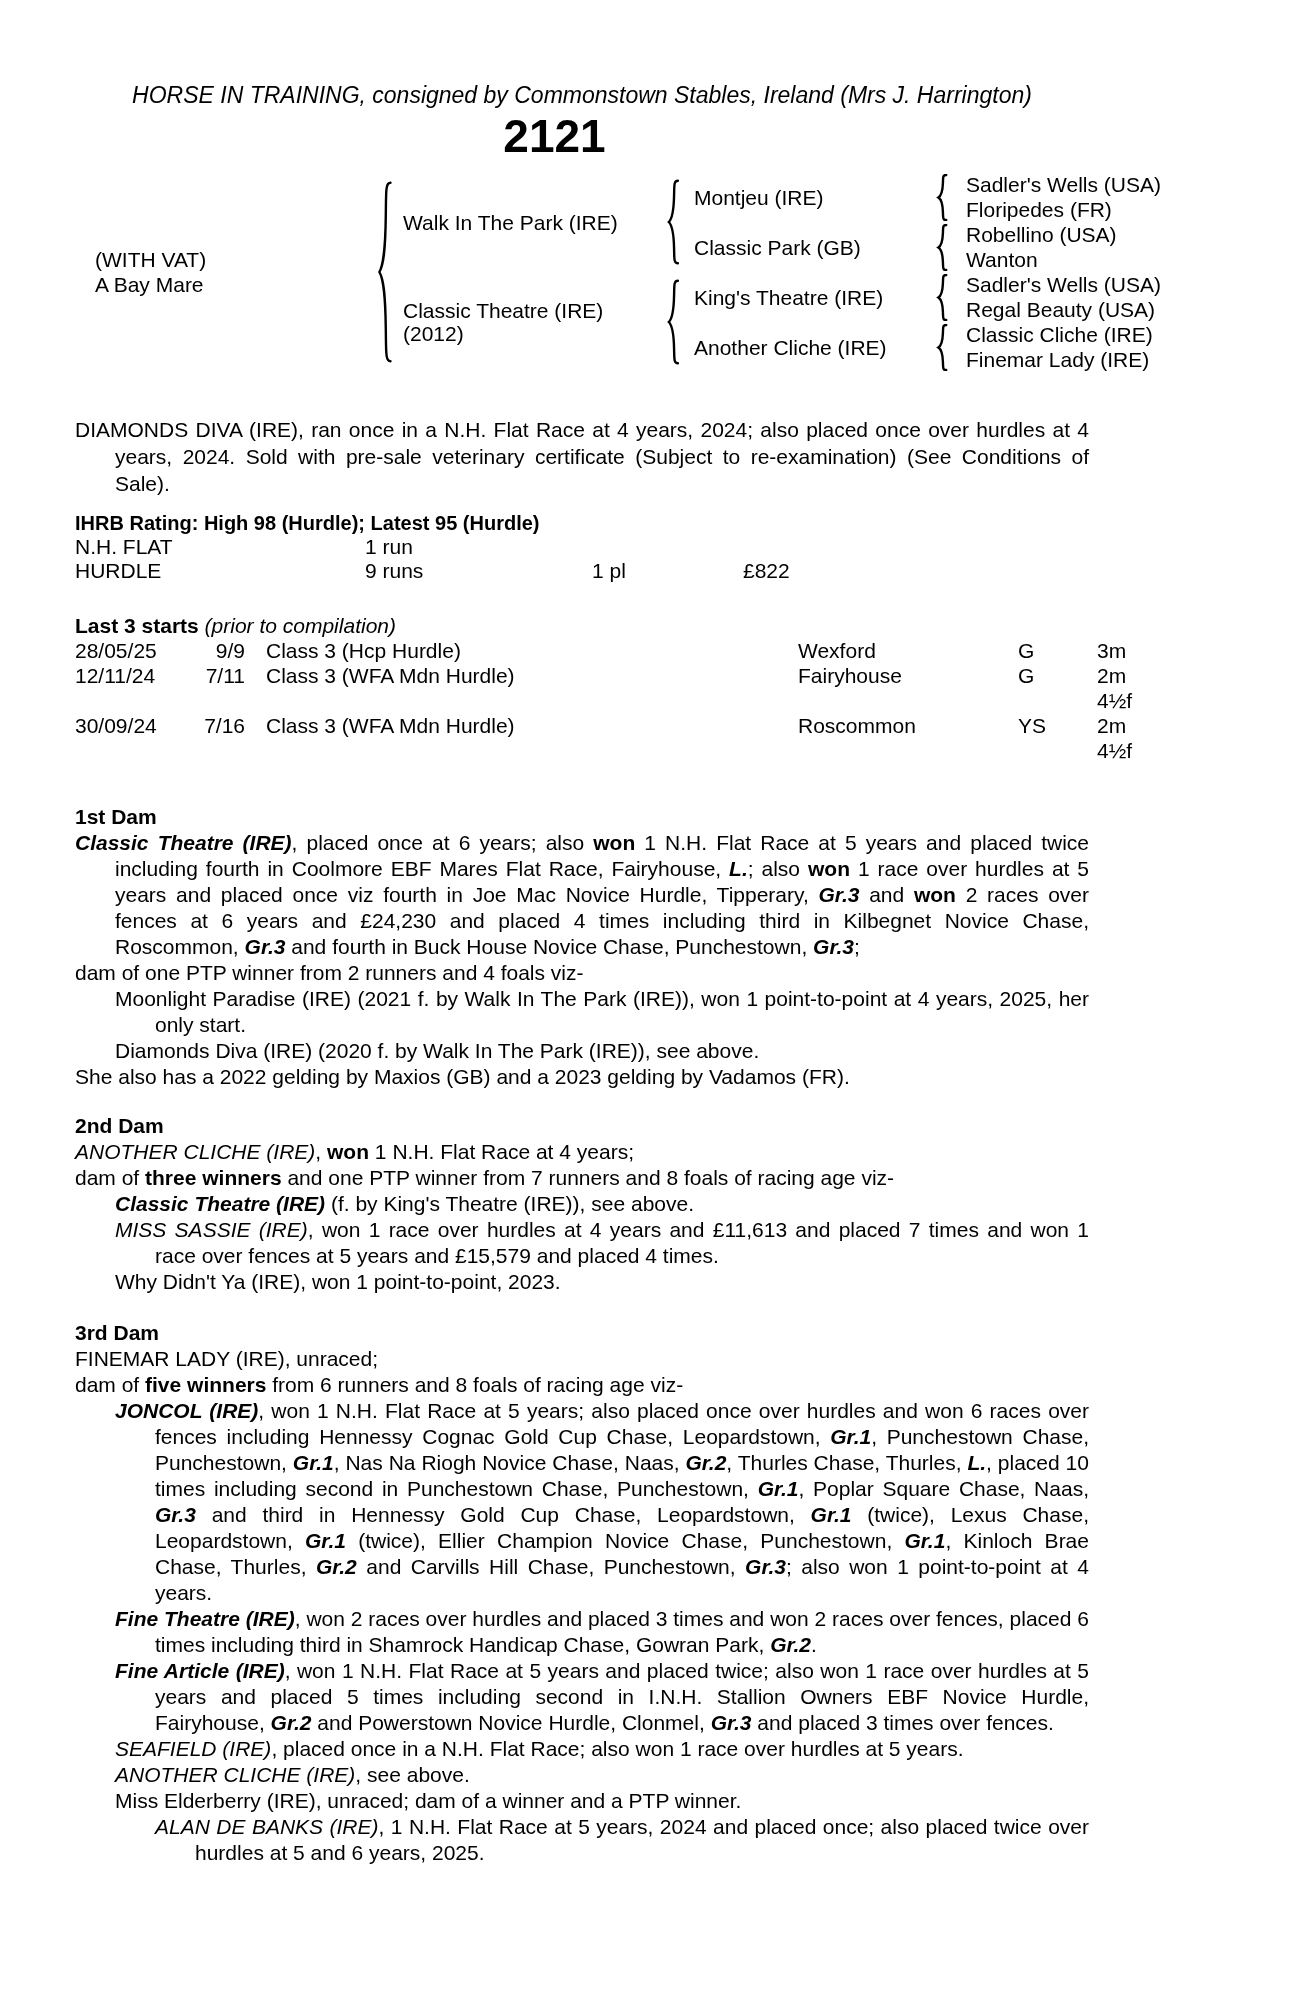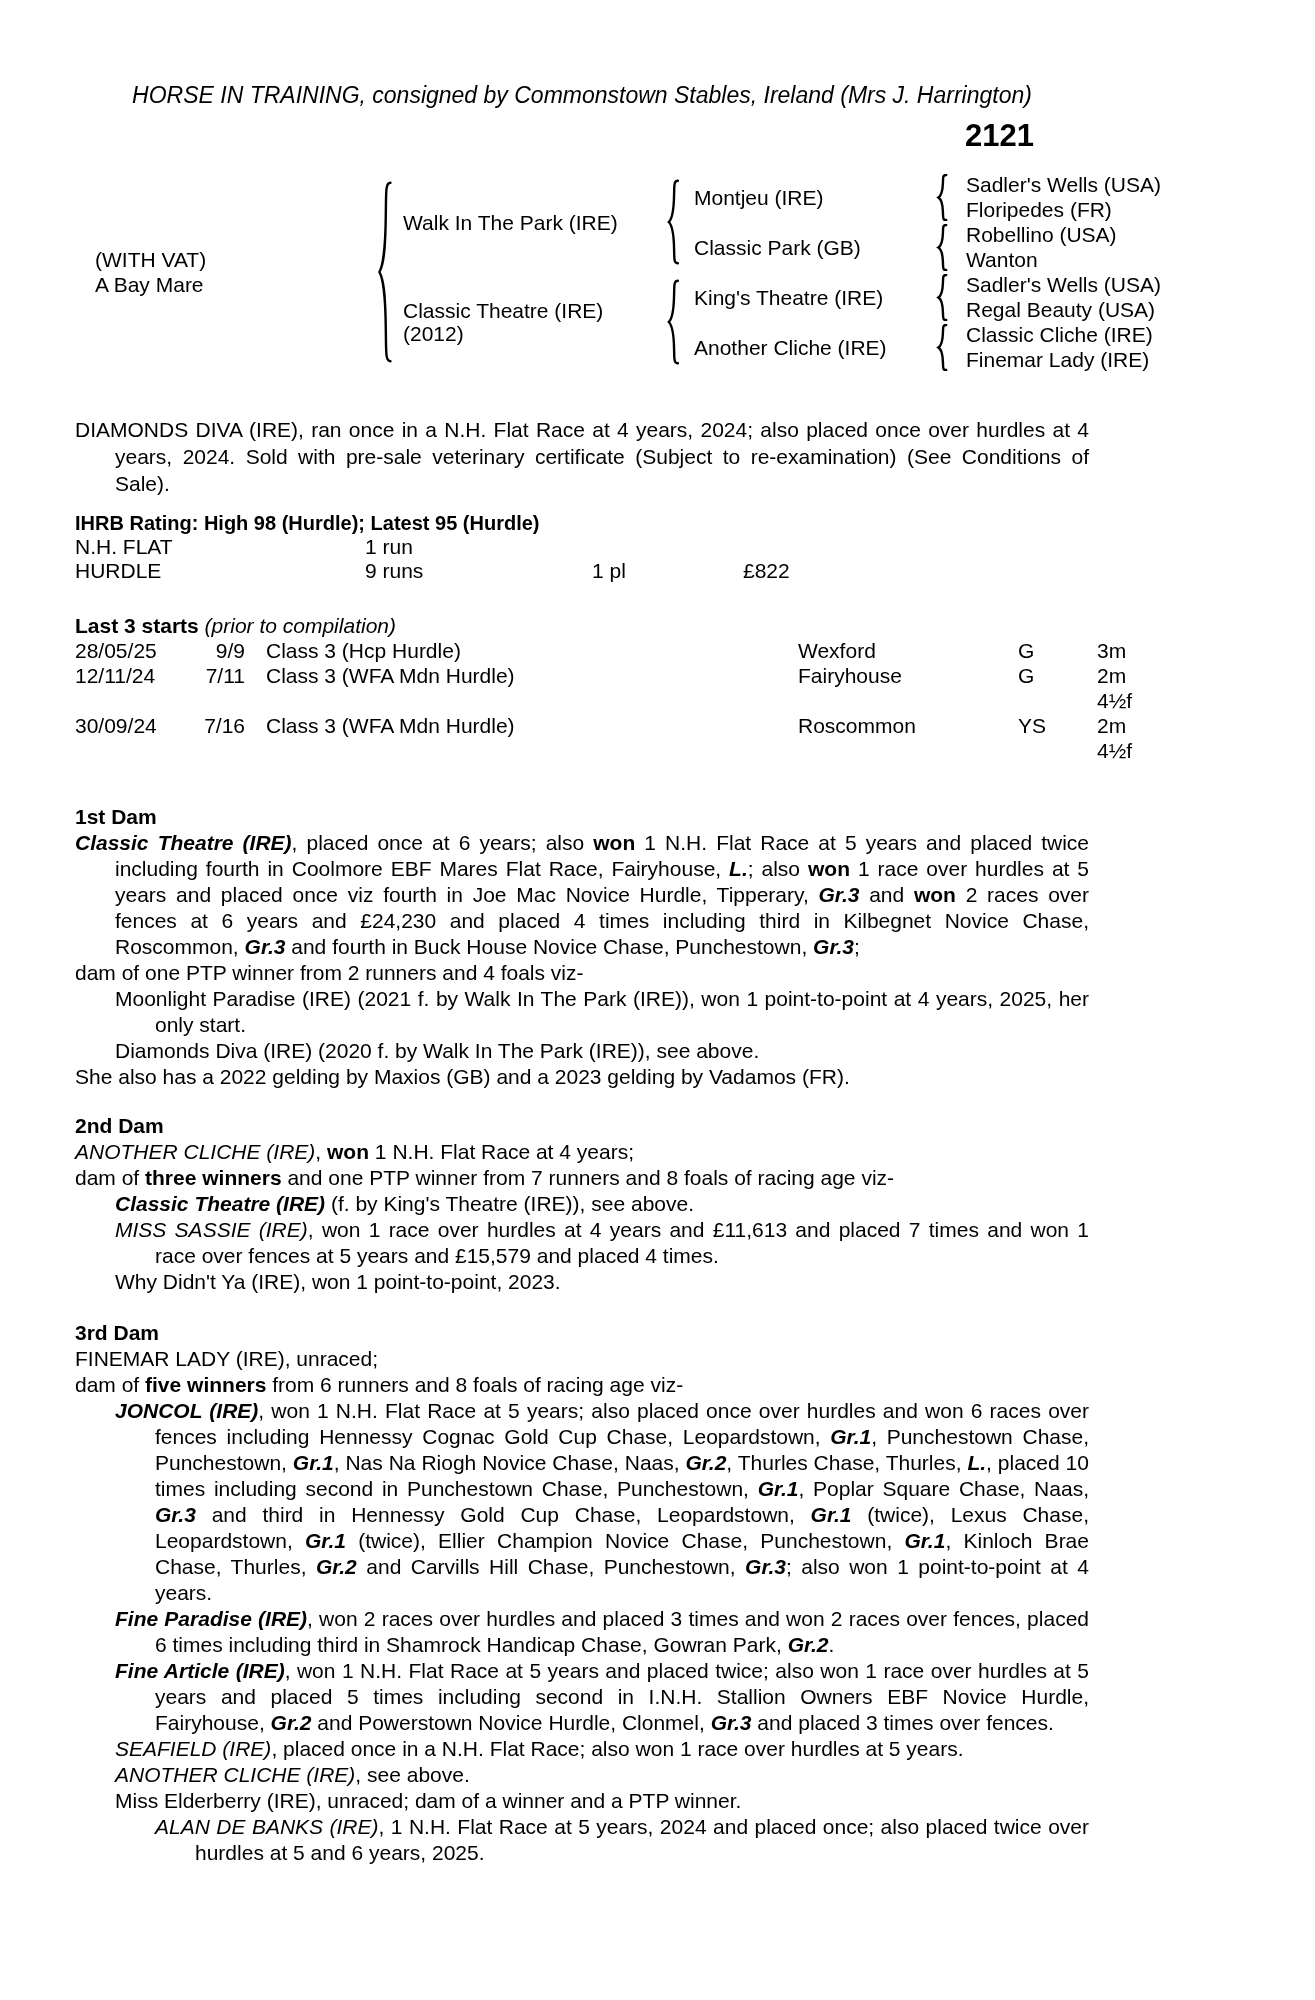--- a/index.html
+++ b/index.html
@@ -7,21 +7,21 @@
     width:1315px;height:2000px;
     color:#000;
     font-family:"Liberation Sans", sans-serif;
     font-size:21px;
     -webkit-font-smoothing:antialiased;
   }
   .page{box-sizing:border-box;width:1164px;height:2000px;padding:82px 75px 16px;overflow:hidden;}
 
   
   .consignor{font-style:italic;font-size:23px;line-height:26px;text-align:center;}
-  .lot-row{display:flex;justify-content:flex-end;margin-top:8px;font-weight:700;font-size:31px;line-height:40px;}
+  .lot-row{display:flex;justify-content:center;margin-top:8px;font-weight:700;font-size:46px;line-height:40px;}
   .lot-right{padding-right:55px;}
 
   
   .pedigree{
     margin-top:16px;
     display:grid;
     grid-template-columns:290px 38px 255px 30px 238px 32px 1fr;
     grid-auto-rows:25px;
     align-items:center;
   }
@@ -208,21 +208,21 @@
     <p class="para h1"><span class="s-bi">Classic Theatre (IRE)</span><span> (f. by King's Theatre (IRE)), see above.</span></p>
     <p class="para h1"><span class="s-i">MISS SASSIE (IRE)</span><span>, won 1 race over hurdles at 4 years and £11,613 and placed 7 times and won 1 race over fences at 5 years and £15,579 and placed 4 times.</span></p>
     <p class="para h1">Why Didn't Ya (IRE), won 1 point-to-point, 2023.</p>
   </div>
 
   <div class="dam-section dam3">
     <div class="dam-head">3rd Dam</div>
     <p class="para h0">FINEMAR LADY (IRE), unraced;</p>
     <p class="para h0"><span>dam of </span><span class="s-b">five winners</span><span> from 6 runners and 8 foals of racing age viz-</span></p>
     <p class="para h1"><span class="s-bi">JONCOL (IRE)</span><span>, won 1 N.H. Flat Race at 5 years; also placed once over hurdles and won 6 races over fences including Hennessy Cognac Gold Cup Chase, Leopardstown, </span><span class="s-bi">Gr.1</span><span>, Punchestown Chase, Punchestown, </span><span class="s-bi">Gr.1</span><span>, Nas Na Riogh Novice Chase, Naas, </span><span class="s-bi">Gr.2</span><span>, Thurles Chase, Thurles, </span><span class="s-bi">L.</span><span>, placed 10 times including second in Punchestown Chase, Punchestown, </span><span class="s-bi">Gr.1</span><span>, Poplar Square Chase, Naas, </span><span class="s-bi">Gr.3</span><span> and third in Hennessy Gold Cup Chase, Leopardstown, </span><span class="s-bi">Gr.1</span><span> (twice), Lexus Chase, Leopardstown, </span><span class="s-bi">Gr.1</span><span> (twice), Ellier Champion Novice Chase, Punchestown, </span><span class="s-bi">Gr.1</span><span>, Kinloch Brae Chase, Thurles, </span><span class="s-bi">Gr.2</span><span> and Carvills Hill Chase, Punchestown, </span><span class="s-bi">Gr.3</span><span>; also won 1 point-to-point at 4 years.</span></p>
-    <p class="para h1"><span class="s-bi">Fine Paradise (IRE)</span><span>, won 2 races over hurdles and placed 3 times and won 2 races over fences, placed 6 times including third in Shamrock Handicap Chase, Gowran Park, </span><span class="s-bi">Gr.2</span><span>.</span></p>
+    <p class="para h1"><span class="s-bi">Fine Theatre (IRE)</span><span>, won 2 races over hurdles and placed 3 times and won 2 races over fences, placed 6 times including third in Shamrock Handicap Chase, Gowran Park, </span><span class="s-bi">Gr.2</span><span>.</span></p>
     <p class="para h1"><span class="s-bi">Fine Article (IRE)</span><span>, won 1 N.H. Flat Race at 5 years and placed twice; also won 1 race over hurdles at 5 years and placed 5 times including second in I.N.H. Stallion Owners EBF Novice Hurdle, Fairyhouse, </span><span class="s-bi">Gr.2</span><span> and Powerstown Novice Hurdle, Clonmel, </span><span class="s-bi">Gr.3</span><span> and placed 3 times over fences.</span></p>
     <p class="para h1"><span class="s-i">SEAFIELD (IRE)</span><span>, placed once in a N.H. Flat Race; also won 1 race over hurdles at 5 years.</span></p>
     <p class="para h1"><span class="s-i">ANOTHER CLICHE (IRE)</span><span>, see above.</span></p>
     <p class="para h1">Miss Elderberry (IRE), unraced; dam of a winner and a PTP winner.</p>
     <p class="para h2"><span class="s-i">ALAN DE BANKS (IRE)</span><span>, 1 N.H. Flat Race at 5 years, 2024 and placed once; also placed twice over hurdles at 5 and 6 years, 2025.</span></p>
   </div>
 
 </div>
 
 </body></html>

